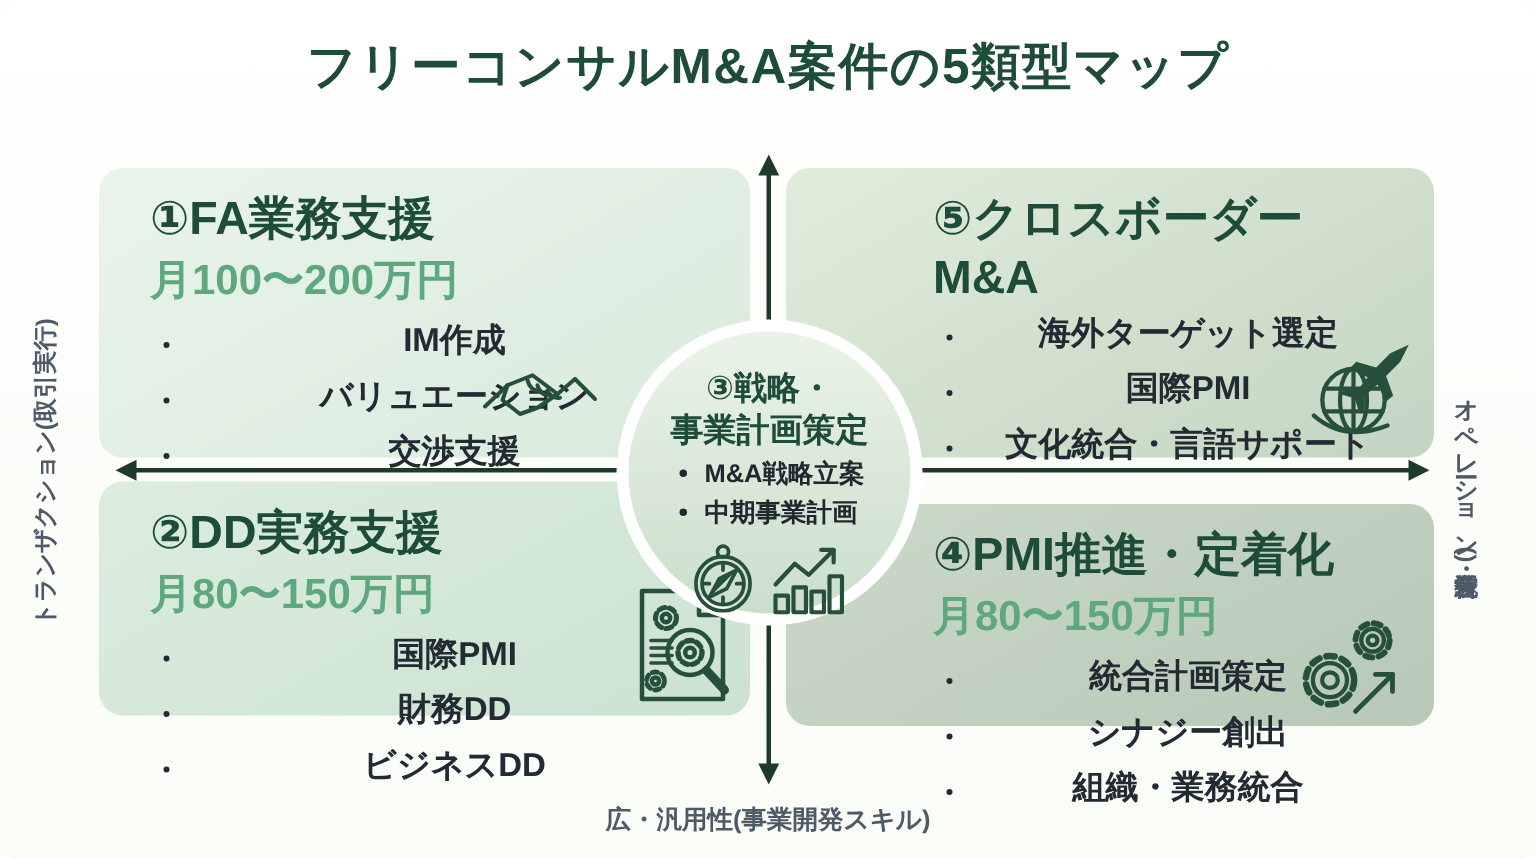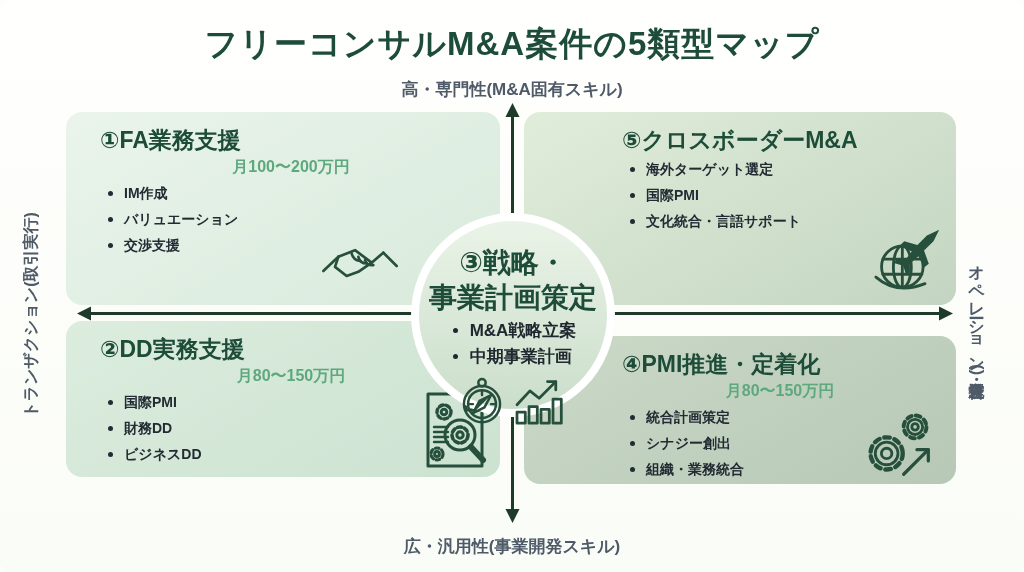--- a/index.html
+++ b/index.html
@@ -21,23 +21,23 @@
 
   .card { position:absolute; border-radius:16px; z-index:1; }
   .card-tl { left:66px;  top:112px; width:434px; height:193px; background:linear-gradient(150deg,#eaf4eb 0%,#d8eadc 100%); }
   .card-tr { left:524px; top:112px; width:432px; height:193px; background:linear-gradient(150deg,#e0edda 0%,#c3d5c2 100%); }
   .card-bl { left:66px;  top:321px; width:434px; height:156px; background:linear-gradient(150deg,#dcedde 0%,#cce2d1 100%); }
   .card-br { left:524px; top:336px; width:432px; height:148px; background:linear-gradient(150deg,#ccdac8 0%,#b7c8b6 100%); }
 
   .card-inner { padding:13px 18px 0 34px; }
   .card-tr .card-inner, .card-br .card-inner { padding-left:98px; }
 
-  .card-title { margin:0 0 1px; font-size:23px; font-weight:800; color:#1d4c38; }
-  .card-price { margin:0 0 6px; font-size:16px; font-weight:800; color:#5ea87e;text-align:center; }
-  .card-list  { margin:4px 0 0; padding-left:24px; font-size:14px; font-weight:600; color:#222b33; }
+  .card-title { margin:0 0 1px; font-size:31px; font-weight:800; color:#1d4c38; }
+  .card-price { margin:0 0 6px; font-size:28px; font-weight:800; color:#5ea87e; }
+  .card-list  { margin:4px 0 0; padding-left:24px; font-size:22px; font-weight:600; color:#222b33;text-align:center; }
   .card-list li { margin-bottom:7px; }
   .card-list li::marker { color:#222b33; font-size:15px; }
 
   .card-icon { position:absolute; line-height:0; }
   .icon-handshake  { right:100px; bottom:13px; }
   .icon-globe      { right:14px;  bottom:10px; }
   .icon-docsearch  { right:8px;   bottom:7px;  }
   .icon-gearsarrow { right:22px;  bottom:5px;  }
 
   .axes-svg { position:absolute; left:0; top:0; z-index:2; }
@@ -45,38 +45,37 @@
   .center-ring {
     position:absolute; left:411px; top:213px; width:204px; height:204px;
     border-radius:50%; background:#ffffff; z-index:3;
   }
   .center-circle {
     position:absolute; left:419px; top:221px; width:188px; height:188px;
     border-radius:50%; background:linear-gradient(180deg,#eaf3e7 0%,#cbdecb 100%);
     z-index:4; text-align:center;
   }
   .center-title {
-    margin:24px 0 4px; font-size:28px; font-weight:800; color:#1d4c38;
+    margin:24px 0 4px; font-size:22px; font-weight:800; color:#1d4c38;
     line-height:1.25; white-space:pre-line;
   }
   .center-list {
     display:inline-block; text-align:left; margin:0; padding-left:20px;
     font-size:17px; font-weight:700; color:#20282f;
   }
   .center-list li { margin-bottom:3px; }
   .center-icons { display:flex; justify-content:center; align-items:flex-end; gap:10px; margin-top:4px; line-height:0; }
 </style>
 </head>
 <body>
 
 <div class="stage">
 
   <h1 class="main-title">フリーコンサルM&amp;A案件の5類型マップ</h1>
 
-  <div class="axis-caption axis-top">高・専門性(M&amp;A固有スキル)</div>
   <div class="axis-caption axis-bottom">広・汎用性(事業開発スキル)</div>
   <div class="axis-caption axis-left">トランザクション(取引実行)</div>
   <div class="axis-caption axis-right">オペレーション(統合・運営)</div>
 
   <div class="card card-tl">
     <div class="card-inner">
       <h2 class="card-title">①FA業務支援</h2>
       <p class="card-price">月100〜200万円</p>
       <ul class="card-list">
         <li>IM作成</li>

